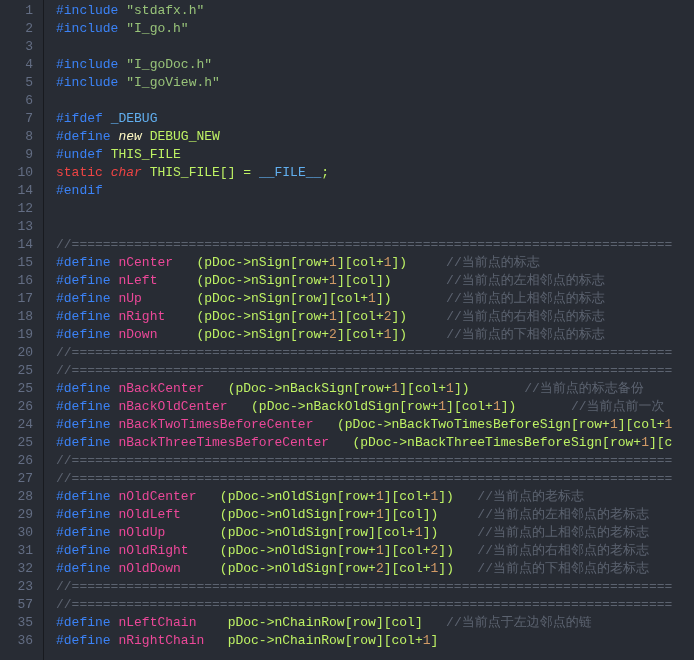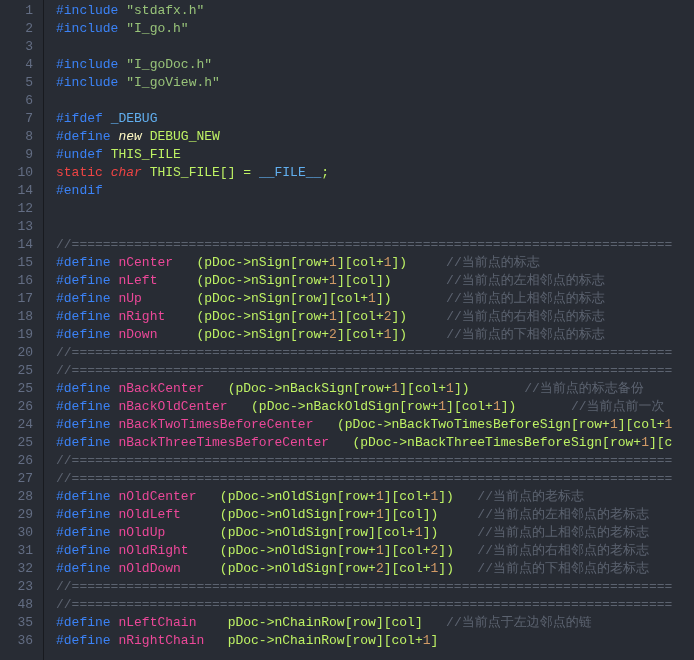--- a/index.html
+++ b/index.html
@@ -51,18 +51,18 @@
       <div>24</div>
       <div>25</div>
       <div>26</div>
       <div>27</div>
       <div>28</div>
       <div>29</div>
       <div>30</div>
       <div>31</div>
       <div>32</div>
       <div>23</div>
-      <div>48</div>
+      <div>57</div>
       <div>35</div>
       <div>36</div>
     </div>
   <div class="code"><div class="row"><span class="tok-pre">#include</span><span> </span><span class="tok-str">"stdafx.h"</span></div><div class="row"><span class="tok-pre">#include</span><span> </span><span class="tok-str">"I_go.h"</span></div><div class="row"></div><div class="row"><span class="tok-pre">#include</span><span> </span><span class="tok-str">"I_goDoc.h"</span></div><div class="row"><span class="tok-pre">#include</span><span> </span><span class="tok-str">"I_goView.h"</span></div><div class="row"></div><div class="row"><span class="tok-pre">#ifdef</span><span> </span><span class="tok-macro">_DEBUG</span></div><div class="row"><span class="tok-pre">#define</span><span> </span><span class="tok-key2">new</span><span> </span><span class="tok-id">DEBUG_NEW</span></div><div class="row"><span class="tok-pre">#undef</span><span> </span><span class="tok-id">THIS_FILE</span></div><div class="row"><span class="tok-key">static</span><span> </span><span class="tok-type">char</span><span> </span><span class="tok-id">THIS_FILE[] = </span><span class="tok-macro">__FILE__</span><span class="tok-id">;</span></div><div class="row"><span class="tok-pre">#endif</span></div><div class="row"></div><div class="row"></div><div class="row"><span class="tok-cmt">//=============================================================================</span></div><div class="row"><span class="tok-pre">#define</span><span> </span><span class="tok-grn">nCenter</span><span>   </span><span class="tok-id">(pDoc-&gt;nSign[row+</span><span class="tok-num">1</span><span class="tok-id">][col+</span><span class="tok-num">1</span><span class="tok-id">])     </span><span class="tok-cmt">//当前点的标志</span></div><div class="row"><span class="tok-pre">#define</span><span> </span><span class="tok-grn">nLeft</span><span>     </span><span class="tok-id">(pDoc-&gt;nSign[row+</span><span class="tok-num">1</span><span class="tok-id">][col])       </span><span class="tok-cmt">//当前点的左相邻点的标志</span></div><div class="row"><span class="tok-pre">#define</span><span> </span><span class="tok-grn">nUp</span><span>       </span><span class="tok-id">(pDoc-&gt;nSign[row][col+</span><span class="tok-num">1</span><span class="tok-id">])       </span><span class="tok-cmt">//当前点的上相邻点的标志</span></div><div class="row"><span class="tok-pre">#define</span><span> </span><span class="tok-grn">nRight</span><span>    </span><span class="tok-id">(pDoc-&gt;nSign[row+</span><span class="tok-num">1</span><span class="tok-id">][col+</span><span class="tok-num">2</span><span class="tok-id">])     </span><span class="tok-cmt">//当前点的右相邻点的标志</span></div><div class="row"><span class="tok-pre">#define</span><span> </span><span class="tok-grn">nDown</span><span>     </span><span class="tok-id">(pDoc-&gt;nSign[row+</span><span class="tok-num">2</span><span class="tok-id">][col+</span><span class="tok-num">1</span><span class="tok-id">])     </span><span class="tok-cmt">//当前点的下相邻点的标志</span></div><div class="row"><span class="tok-cmt">//=============================================================================</span></div><div class="row"><span class="tok-cmt">//=============================================================================</span></div><div class="row"><span class="tok-pre">#define</span><span> </span><span class="tok-grn">nBackCenter</span><span>   </span><span class="tok-id">(pDoc-&gt;nBackSign[row+</span><span class="tok-num">1</span><span class="tok-id">][col+</span><span class="tok-num">1</span><span class="tok-id">])       </span><span class="tok-cmt">//当前点的标志备份</span></div><div class="row"><span class="tok-pre">#define</span><span> </span><span class="tok-grn">nBackOldCenter</span><span>   </span><span class="tok-id">(pDoc-&gt;nBackOldSign[row+</span><span class="tok-num">1</span><span class="tok-id">][col+</span><span class="tok-num">1</span><span class="tok-id">])       </span><span class="tok-cmt">//当前点前一次</span></div><div class="row"><span class="tok-pre">#define</span><span> </span><span class="tok-grn">nBackTwoTimesBeforeCenter</span><span>   </span><span class="tok-id">(pDoc-&gt;nBackTwoTimesBeforeSign[row+</span><span class="tok-num">1</span><span class="tok-id">][col+</span><span class="tok-num">1</span></div><div class="row"><span class="tok-pre">#define</span><span> </span><span class="tok-grn">nBackThreeTimesBeforeCenter</span><span>   </span><span class="tok-id">(pDoc-&gt;nBackThreeTimesBeforeSign[row+</span><span class="tok-num">1</span><span class="tok-id">][c</span></div><div class="row"><span class="tok-cmt">//=============================================================================</span></div><div class="row"><span class="tok-cmt">//=============================================================================</span></div><div class="row"><span class="tok-pre">#define</span><span> </span><span class="tok-grn">nOldCenter</span><span>   </span><span class="tok-id">(pDoc-&gt;nOldSign[row+</span><span class="tok-num">1</span><span class="tok-id">][col+</span><span class="tok-num">1</span><span class="tok-id">])   </span><span class="tok-cmt">//当前点的老标志</span></div><div class="row"><span class="tok-pre">#define</span><span> </span><span class="tok-grn">nOldLeft</span><span>     </span><span class="tok-id">(pDoc-&gt;nOldSign[row+</span><span class="tok-num">1</span><span class="tok-id">][col])     </span><span class="tok-cmt">//当前点的左相邻点的老标志</span></div><div class="row"><span class="tok-pre">#define</span><span> </span><span class="tok-grn">nOldUp</span><span>       </span><span class="tok-id">(pDoc-&gt;nOldSign[row][col+</span><span class="tok-num">1</span><span class="tok-id">])     </span><span class="tok-cmt">//当前点的上相邻点的老标志</span></div><div class="row"><span class="tok-pre">#define</span><span> </span><span class="tok-grn">nOldRight</span><span>    </span><span class="tok-id">(pDoc-&gt;nOldSign[row+</span><span class="tok-num">1</span><span class="tok-id">][col+</span><span class="tok-num">2</span><span class="tok-id">])   </span><span class="tok-cmt">//当前点的右相邻点的老标志</span></div><div class="row"><span class="tok-pre">#define</span><span> </span><span class="tok-grn">nOldDown</span><span>     </span><span class="tok-id">(pDoc-&gt;nOldSign[row+</span><span class="tok-num">2</span><span class="tok-id">][col+</span><span class="tok-num">1</span><span class="tok-id">])   </span><span class="tok-cmt">//当前点的下相邻点的老标志</span></div><div class="row"><span class="tok-cmt">//=============================================================================</span></div><div class="row"><span class="tok-cmt">//=============================================================================</span></div><div class="row"><span class="tok-pre">#define</span><span> </span><span class="tok-grn">nLeftChain</span><span>    </span><span class="tok-id">pDoc-&gt;nChainRow[row][col]   </span><span class="tok-cmt">//当前点于左边邻点的链</span></div><div class="row"><span class="tok-pre">#define</span><span> </span><span class="tok-grn">nRightChain</span><span>   </span><span class="tok-id">pDoc-&gt;nChainRow[row][col+</span><span class="tok-num">1</span><span class="tok-id">]</span></div></div>
 </div>
 
 </body></html>

